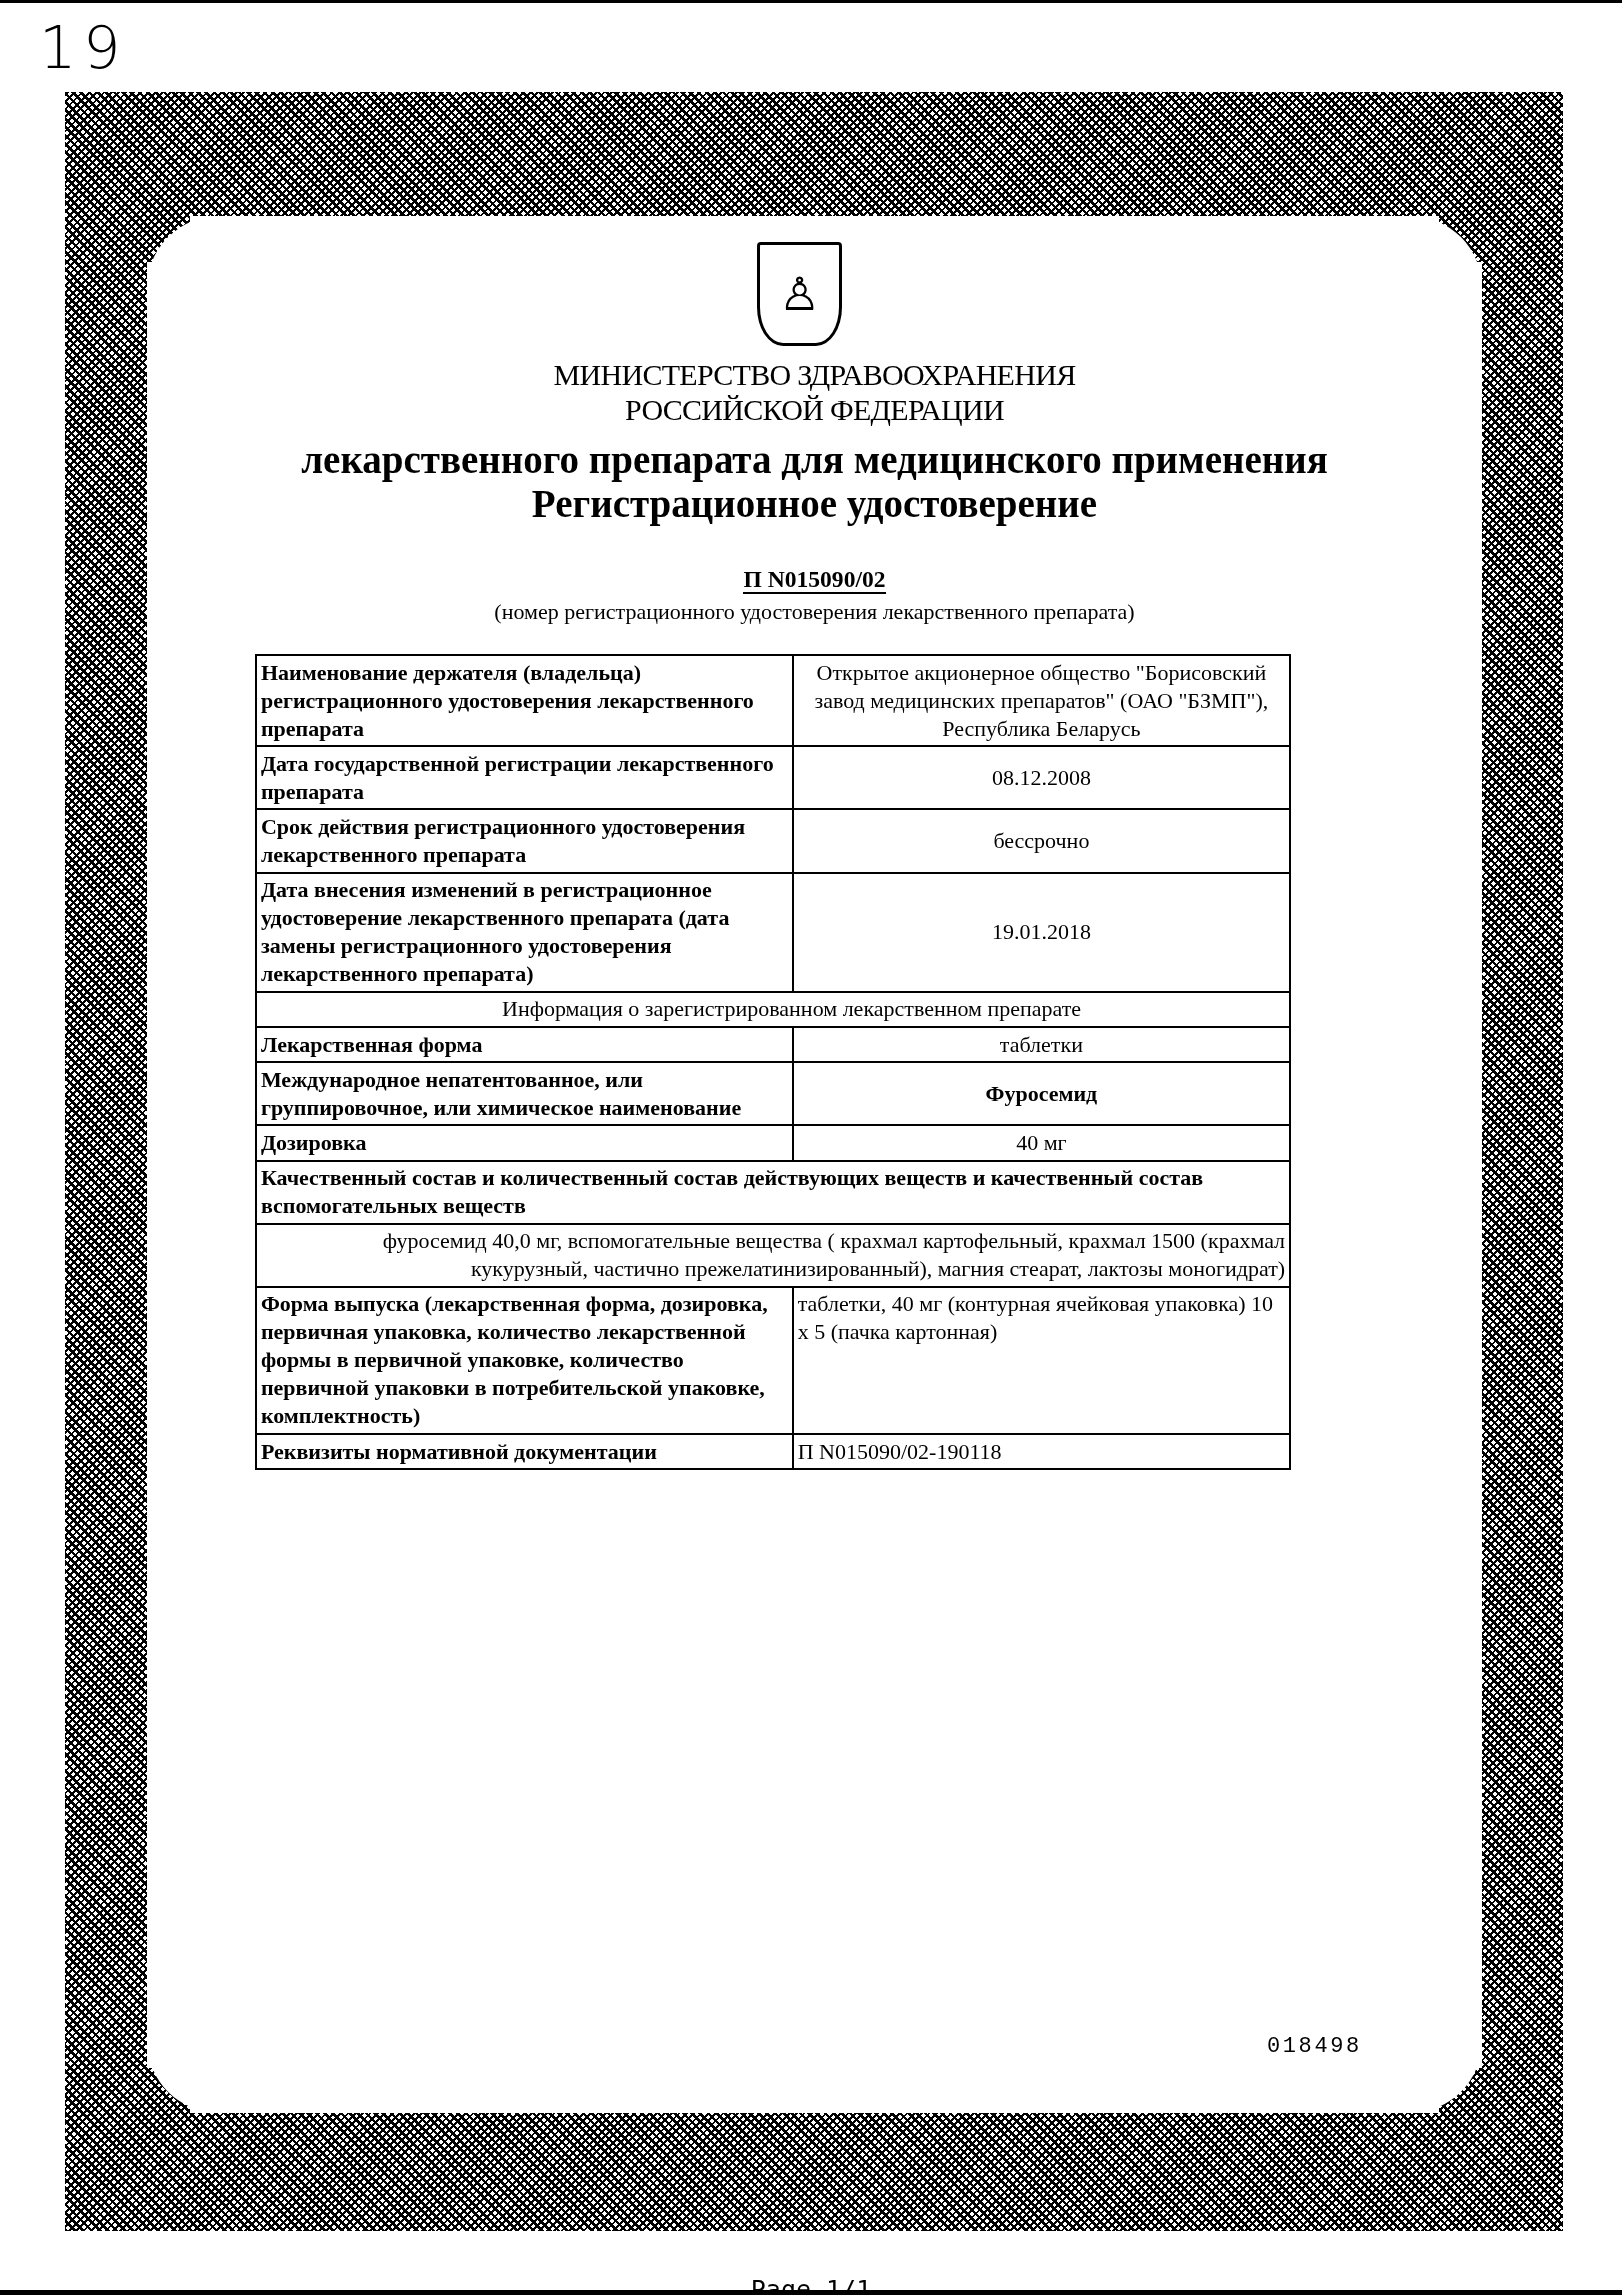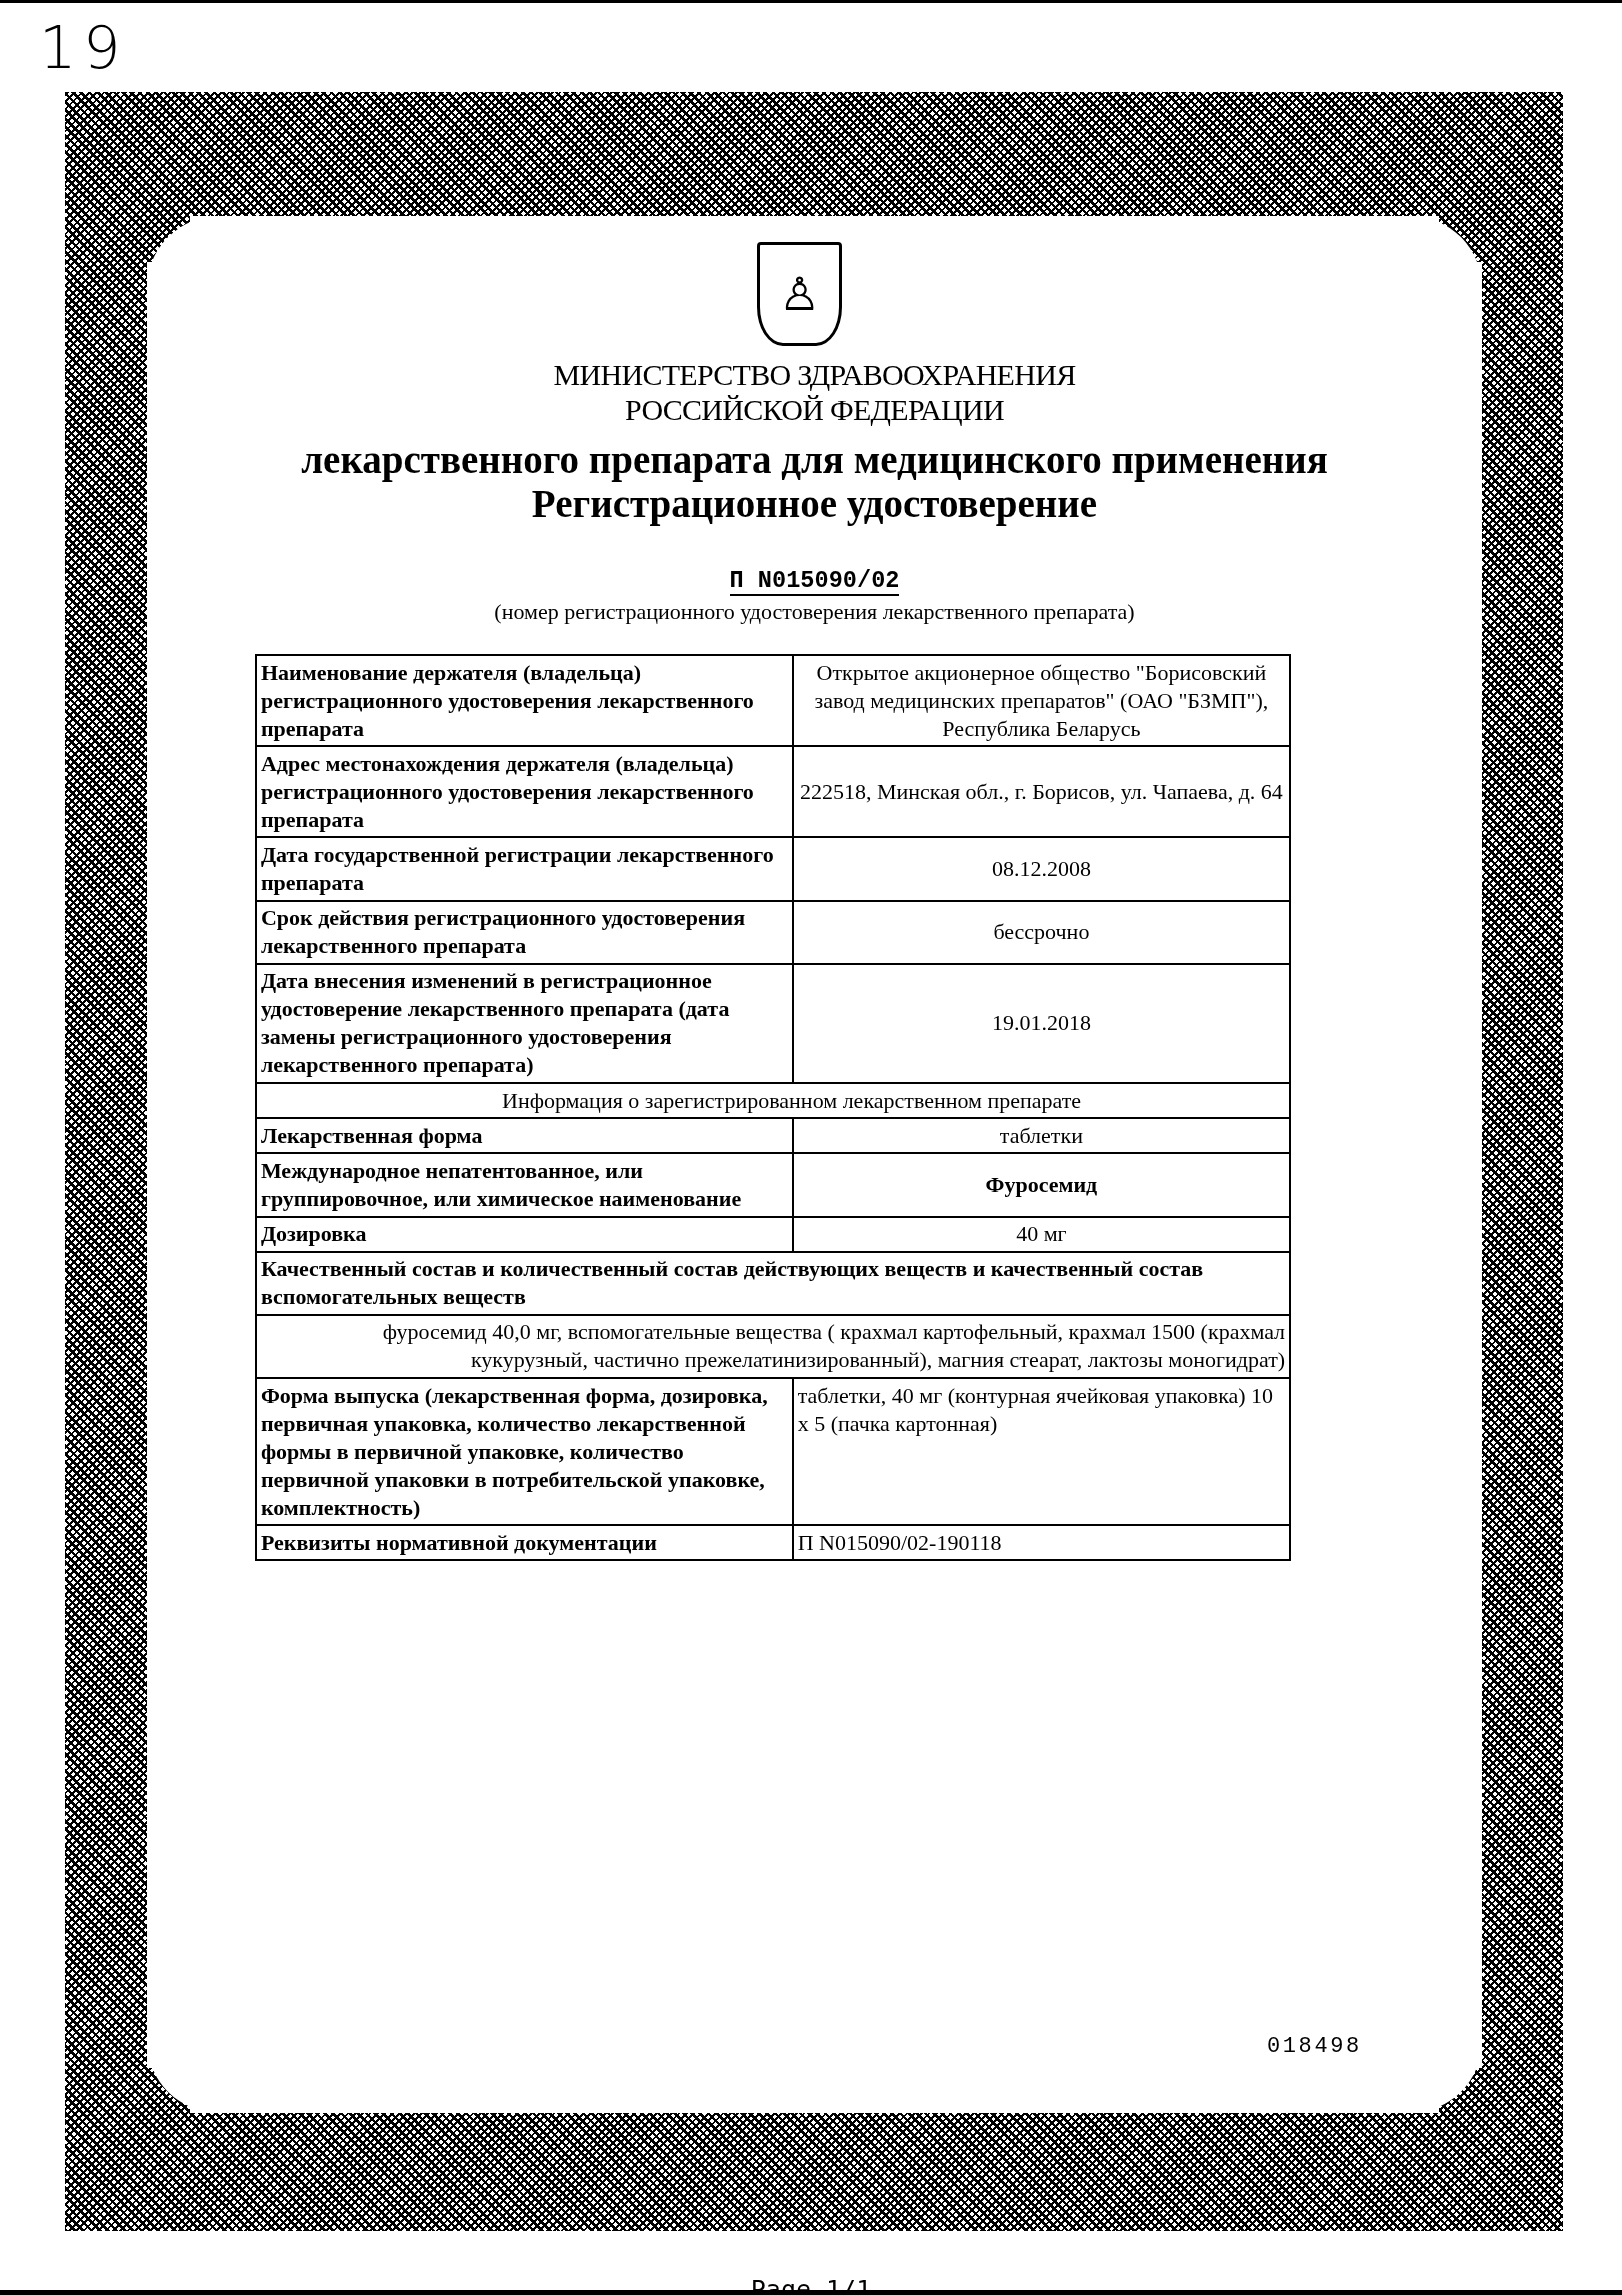--- a/index.html
+++ b/index.html
@@ -19,21 +19,21 @@
   .content { position:absolute; left:147px; top:216px; width:1335px; height:1897px; }
   .emblem { position:absolute; left:610px; top:26px; width:79px; height:98px; border:3.3px solid #000;
          border-radius:3.9px 3.9px 26px 26px / 3.9px 3.9px 39px 39px; display:flex; align-items:center;
          justify-content:center; font-size:46px; }
   .ministry { position:absolute; left:0; width:100%; text-align:center; font-size:30px; line-height:35px;
          letter-spacing:-0.7px; top:141px; }
   .title { position:absolute; left:0; width:100%; text-align:center; font-weight:bold; font-size:39px;
          line-height:44px; top:222px; }
   .reg-no { position:absolute; left:0; width:100%; text-align:center; font-weight:bold; font-size:23.6px;
          top:350px; }
-  .reg-no span { border-bottom:2.6px solid #000;font-family:Liberation Mono, monospace; }
+  .reg-no span { border-bottom:2.6px solid #000; }
   .reg-caption { position:absolute; left:0; width:100%; text-align:center; font-size:22px; top:383px; }
   table.cert { position:absolute; left:108px; top:438px; width:1036px; border-collapse:collapse;
          font-size:22px; line-height:28px; }
   table.cert td { border:2.6px solid #000; vertical-align:middle; padding:2.6px 3.9px; }
   table.cert td.lbl { font-weight:bold; width:527px; text-align:left; }
   table.cert td.val { text-align:center; }
   table.cert td.val.left { text-align:left; vertical-align:top; }
   table.cert td.span { text-align:left; font-weight:bold; }
   table.cert td.span-c { text-align:center;padding-left:41px; }
   table.cert td.span-n { text-align:right; font-weight:normal; }
@@ -69,24 +69,20 @@
   </div>
 
   <div class="reg-no"><span>П N015090/02</span></div>
   <div class="reg-caption">(номер регистрационного удостоверения лекарственного препарата)</div>
 
   <table class="cert">
     <tbody>
         <tr>
       <td class="lbl">Наименование держателя (владельца) регистрационного удостоверения лекарственного препарата</td>
       <td class="val">Открытое акционерное общество "Борисовский завод медицинских препаратов" (ОАО "БЗМП"), Республика Беларусь</td>
-    </tr>
-    <tr>
-      <td class="lbl">Адрес местонахождения держателя (владельца) регистрационного удостоверения лекарственного препарата</td>
-      <td class="val">222518, Минская обл., г. Борисов, ул. Чапаева, д. 64</td>
     </tr>
     <tr>
       <td class="lbl">Дата государственной регистрации лекарственного препарата</td>
       <td class="val">08.12.2008</td>
     </tr>
     <tr>
       <td class="lbl">Срок действия регистрационного удостоверения лекарственного препарата</td>
       <td class="val">бессрочно</td>
     </tr>
     <tr>

